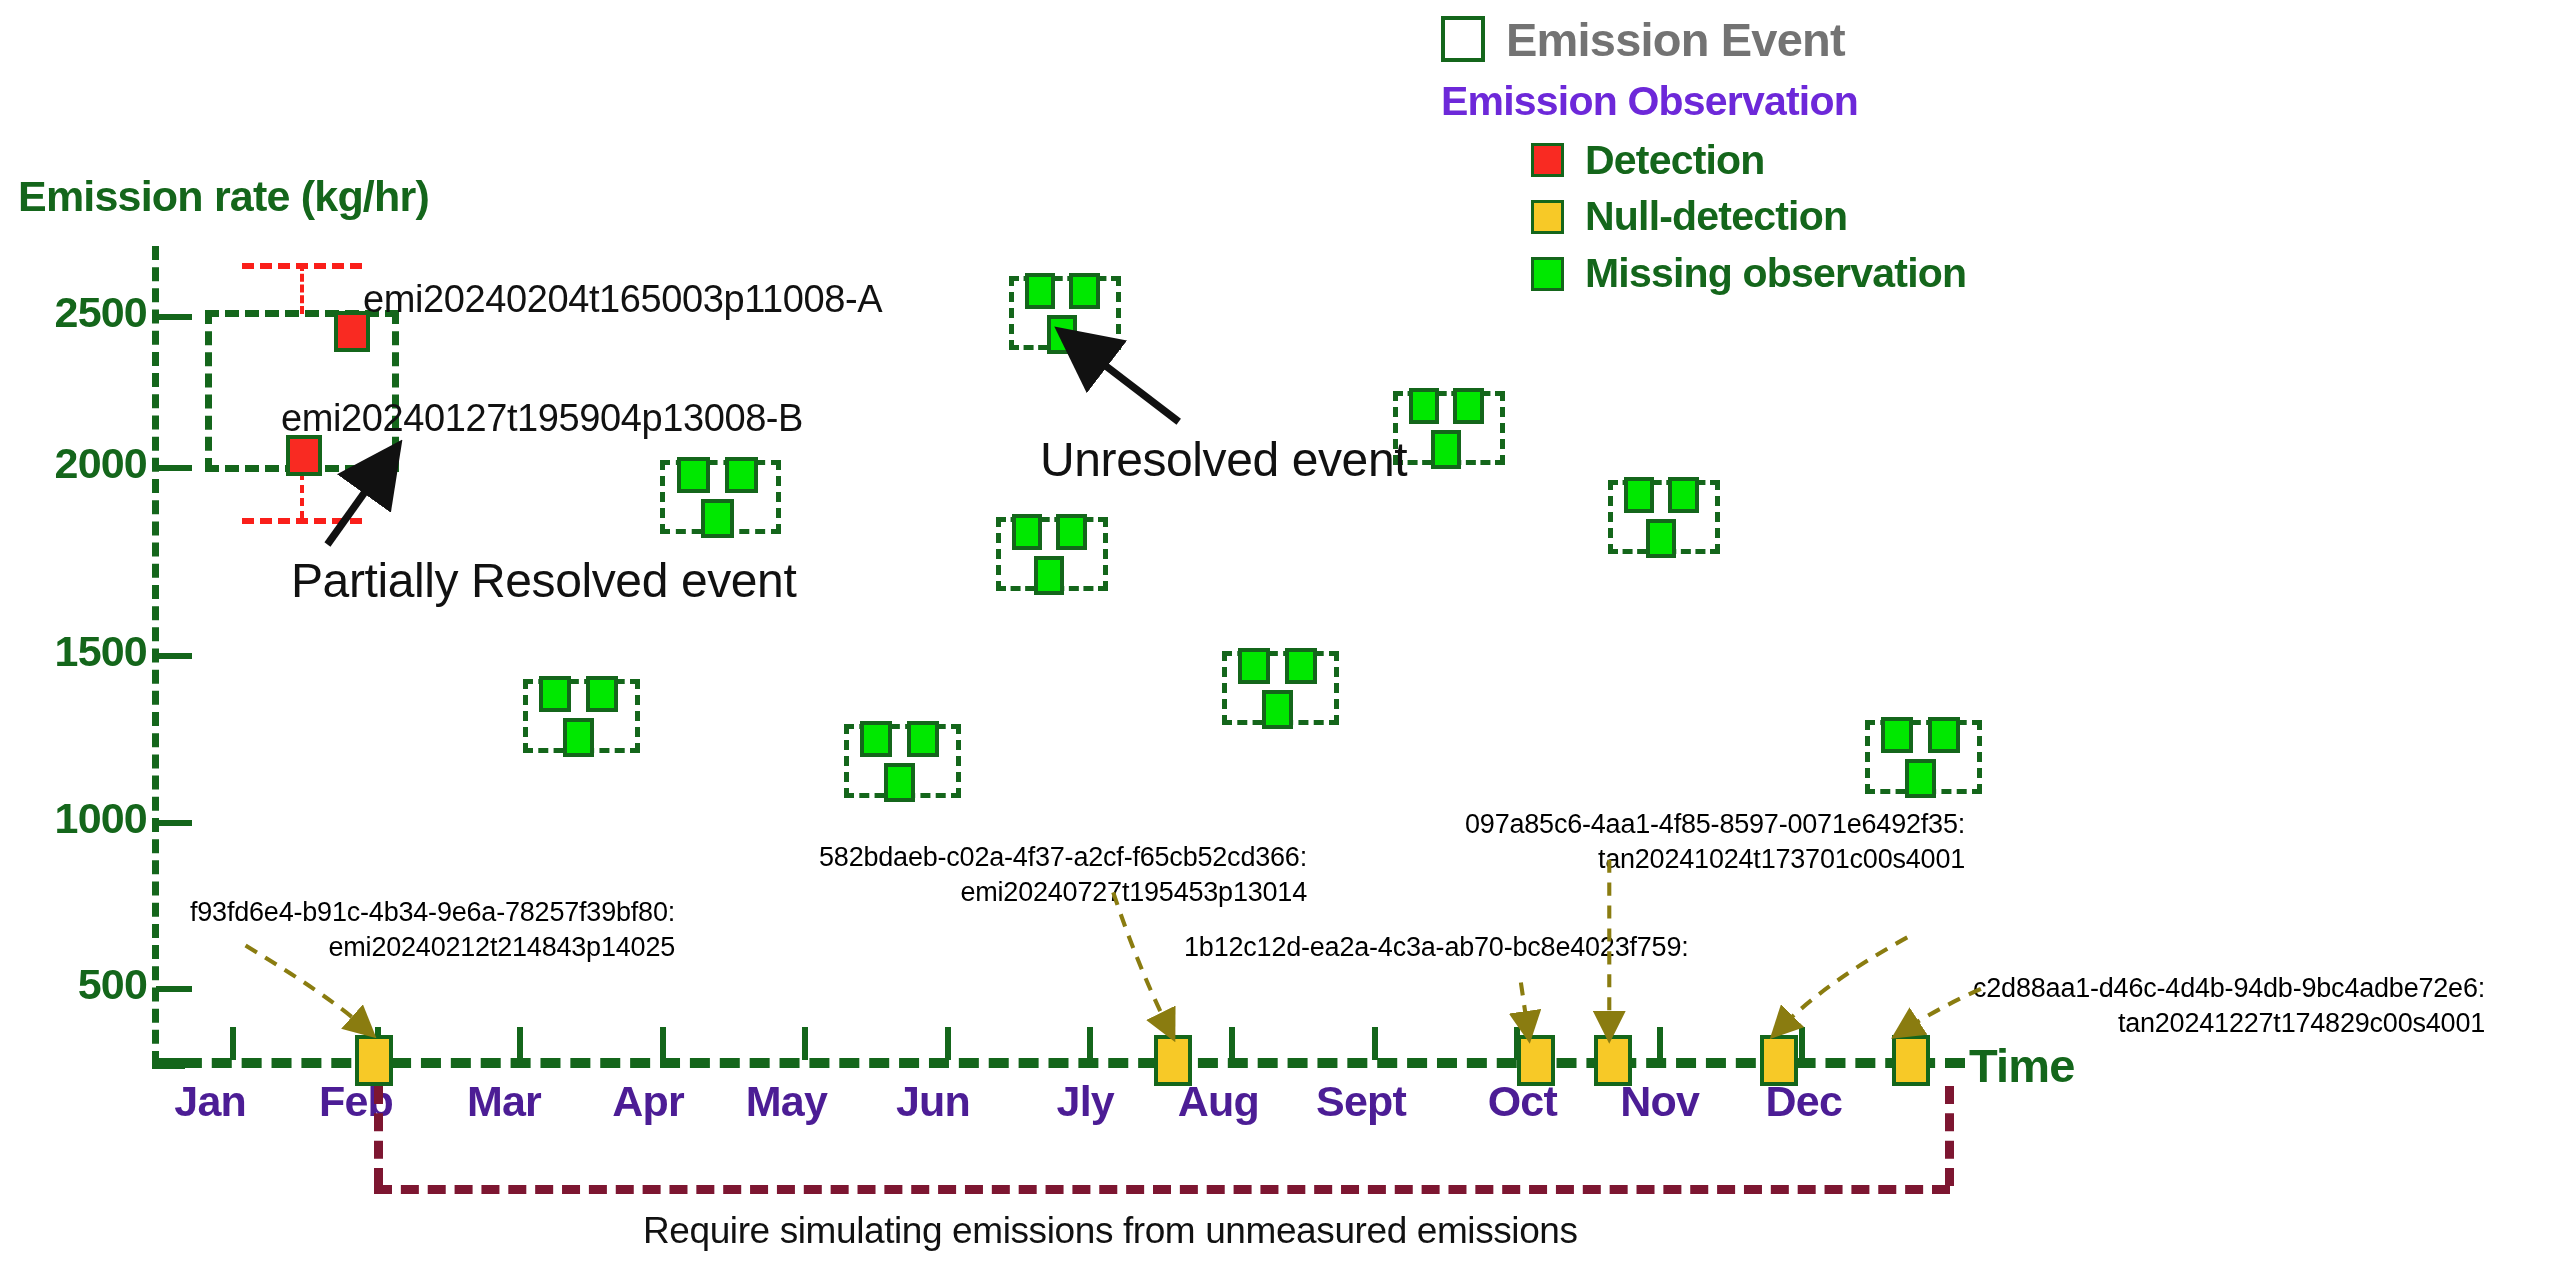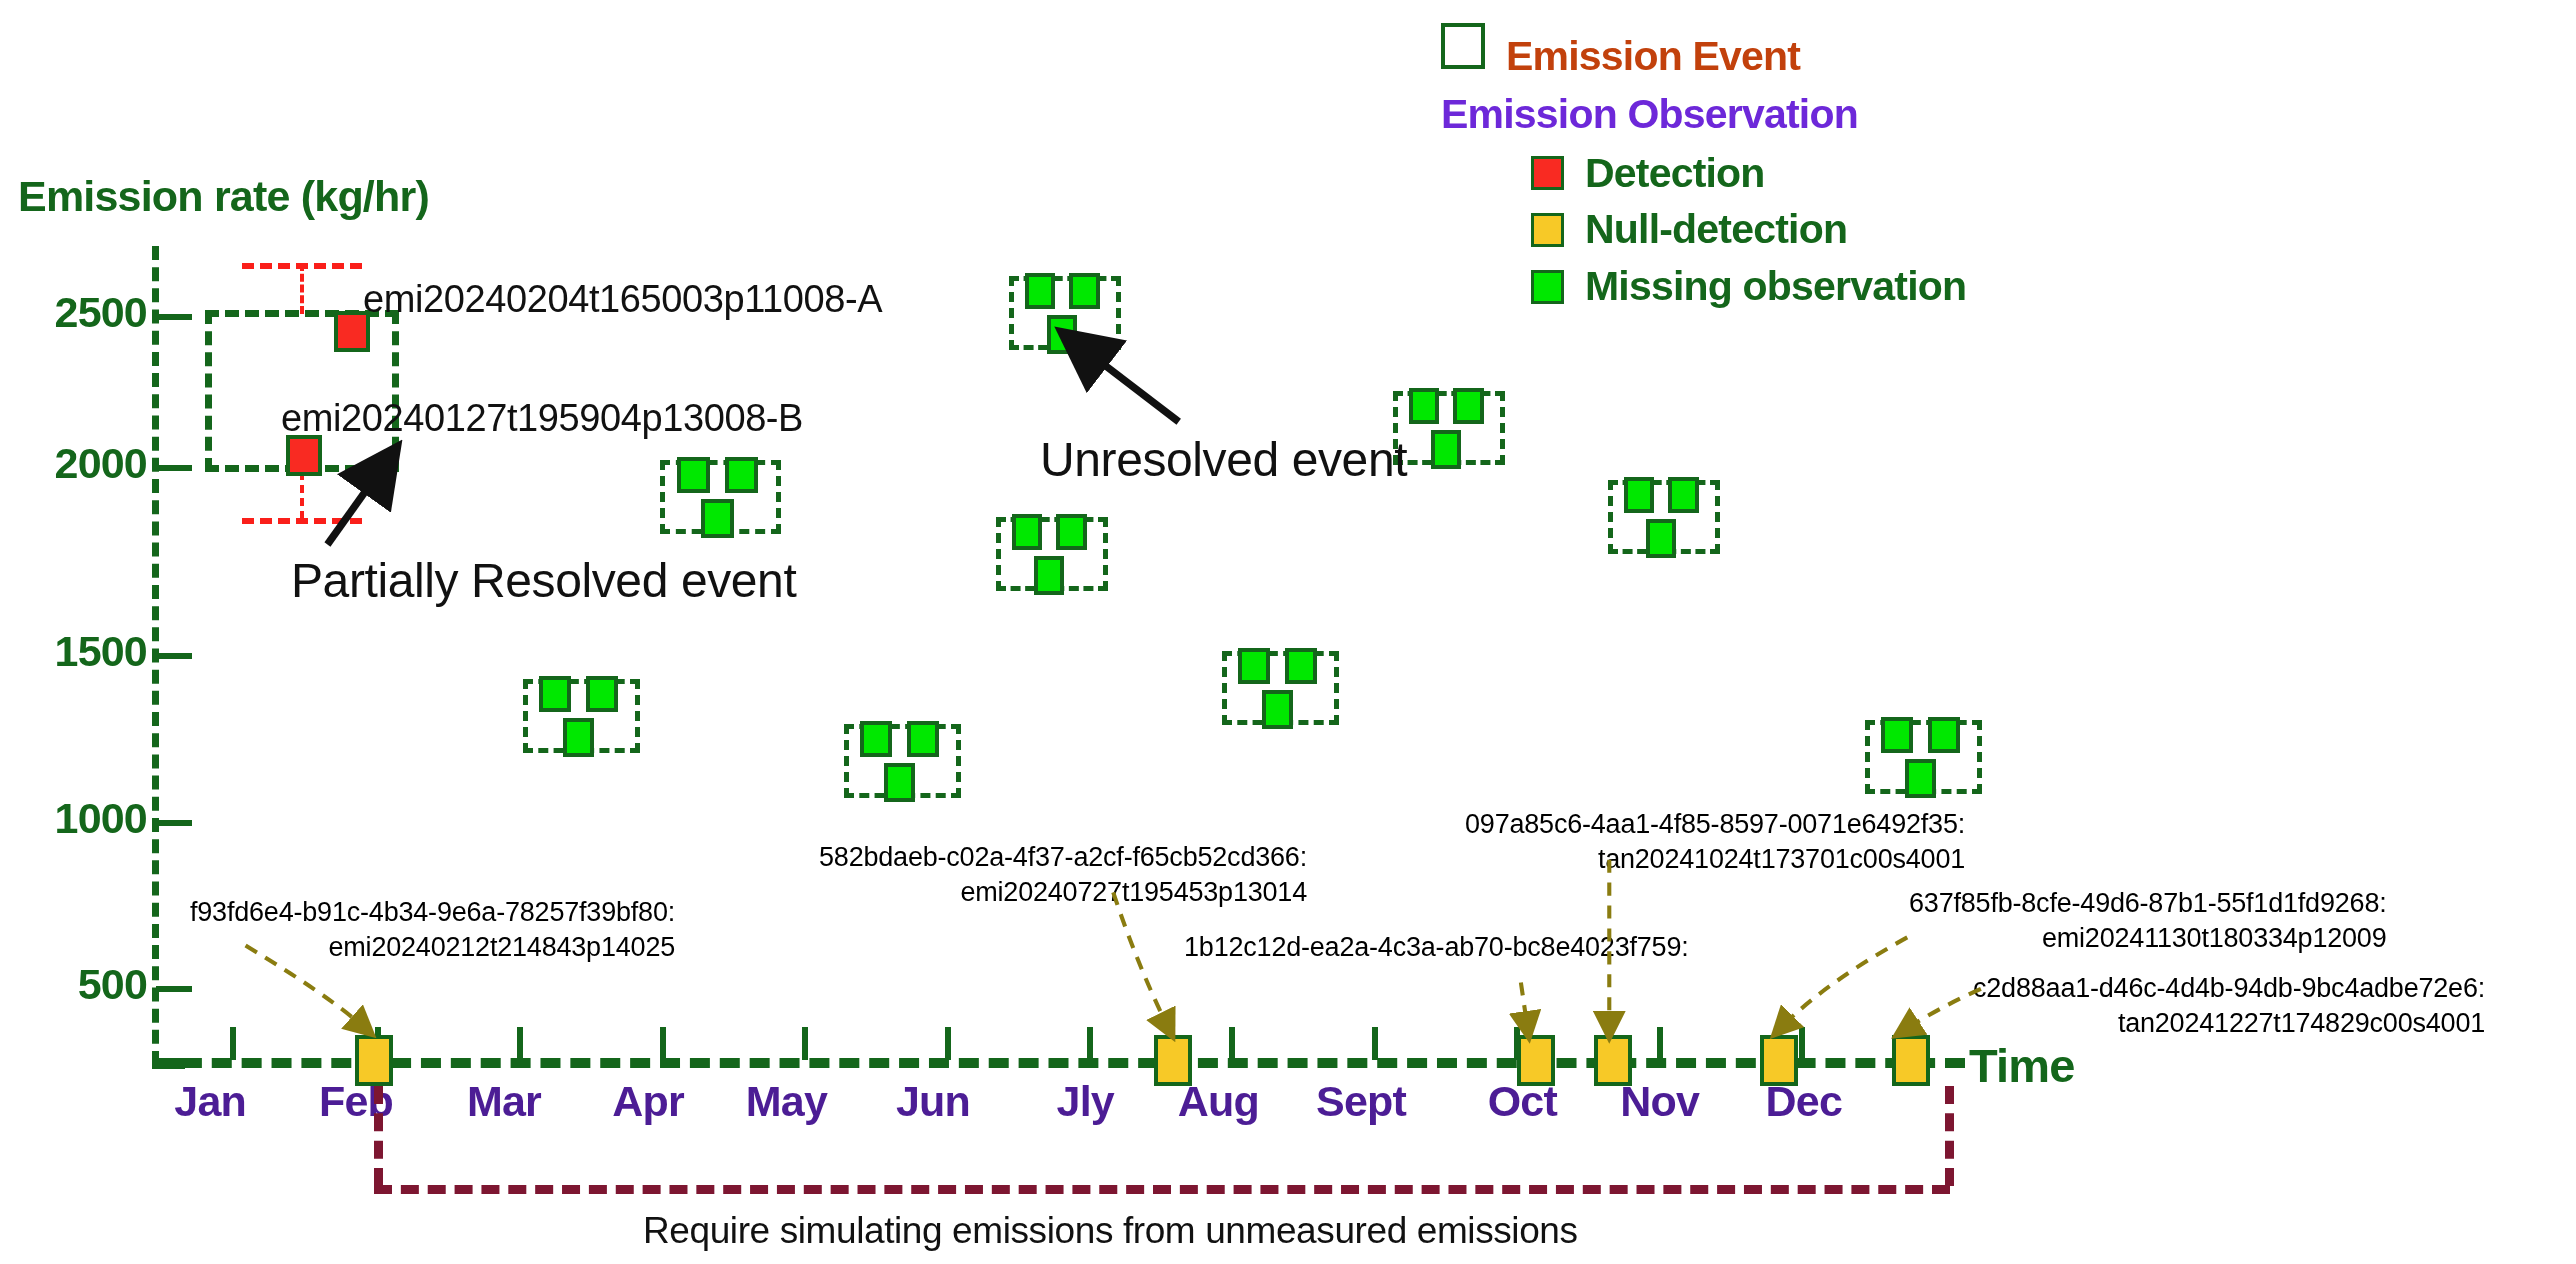--- a/index.html
+++ b/index.html
@@ -67,21 +67,21 @@
     position:absolute;background:#f7c927;border:4.9px solid #14661b;box-sizing:border-box;
     width:38px;height:51px;
   }
 
   
   .legend{position:absolute;left:1441px;top:11.5px;}
   .legend-row{display:flex;align-items:center;margin-bottom:9.8px;}
   .legend-swatch-hollow{
     width:44px;height:46px;border:4.9px solid #14661b;box-sizing:border-box;background:#fff;margin-right:21px;
   }
-  .legend-title{font-size:41px;font-weight:bold;color:#c2410c;letter-spacing:-0.8px;white-space:nowrap;margin-top:21px;}
+  .legend-title{font-size:47px;font-weight:bold;color:#737373;letter-spacing:-0.8px;white-space:nowrap;}
   .legend-subtitle{font-size:41px;font-weight:bold;color:#6d28d9;letter-spacing:-0.8px;
      white-space:nowrap;margin:11.5px 0 11.5px 0;}
   .legend-sub-row{display:flex;align-items:center;margin-left:90px;margin-bottom:9.8px;}
   .legend-swatch{width:33px;height:34px;border:3.3px solid #14661b;box-sizing:border-box;margin-right:21px;}
   .legend-sub-label{font-size:41px;font-weight:bold;color:#14661b;letter-spacing:-0.8px;white-space:nowrap;}
 
   
   .ev-label{position:absolute;font-size:38px;color:#111;white-space:nowrap;letter-spacing:-0.4px;}
 
   
@@ -264,24 +264,20 @@
 
   <div class="ann" style="left:1184px;top:930px;">
     <div>1b12c12d-ea2a-4c3a-ab70-bc8e4023f759:</div>
   </div>
 
   <div class="ann" style="left:1465px;top:807px;">
     <div>097a85c6-4aa1-4f85-8597-0071e6492f35:</div>
     <div>tan20241024t173701c00s4001</div>
   </div>
 
-  <div class="ann" style="left:1909px;top:886px;">
-    <div>637f85fb-8cfe-49d6-87b1-55f1d1fd9268:</div>
-    <div>emi20241130t180334p12009</div>
-  </div>
 
   <div class="ann" style="left:1973px;top:971px;">
     <div>c2d88aa1-d46c-4d4b-94db-9bc4adbe72e6:</div>
     <div>tan20241227t174829c00s4001</div>
   </div>
 
   <div class="callout-text" style="left:291px;top:553px;">Partially Resolved event</div>
   <div class="callout-text" style="left:1040px;top:432px;">Unresolved event</div>
 
   <div class="bracket-v" style="left:374px;top:1086px;height:100px;"></div>

